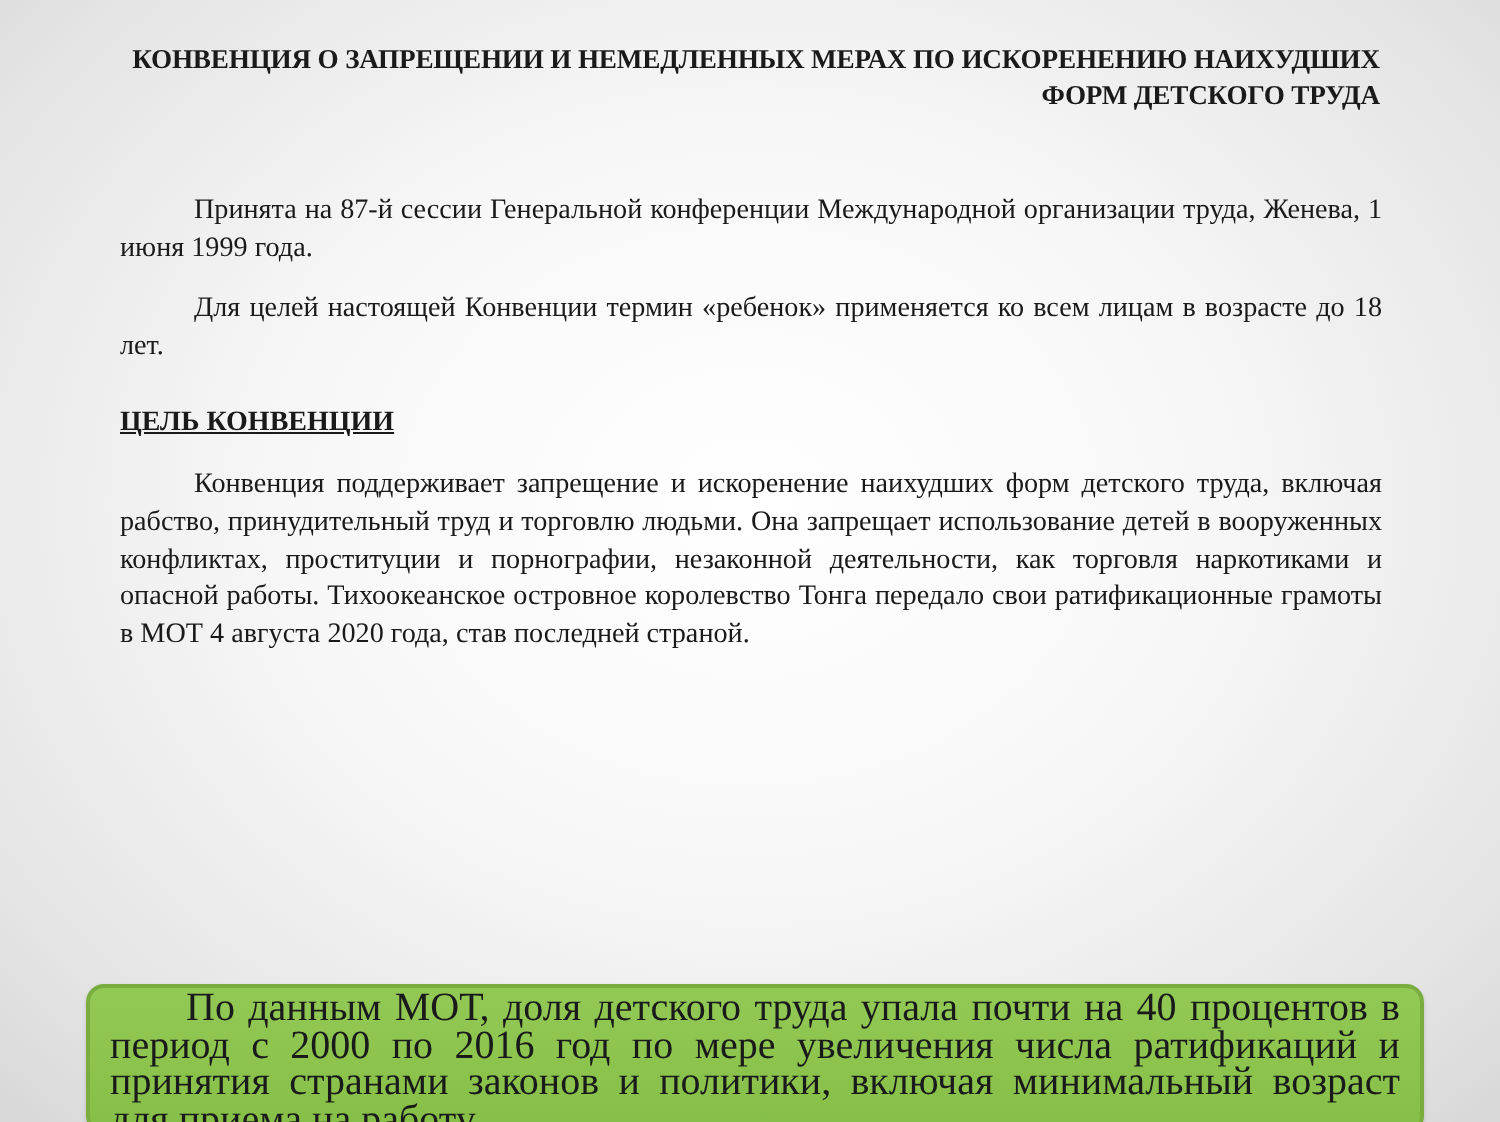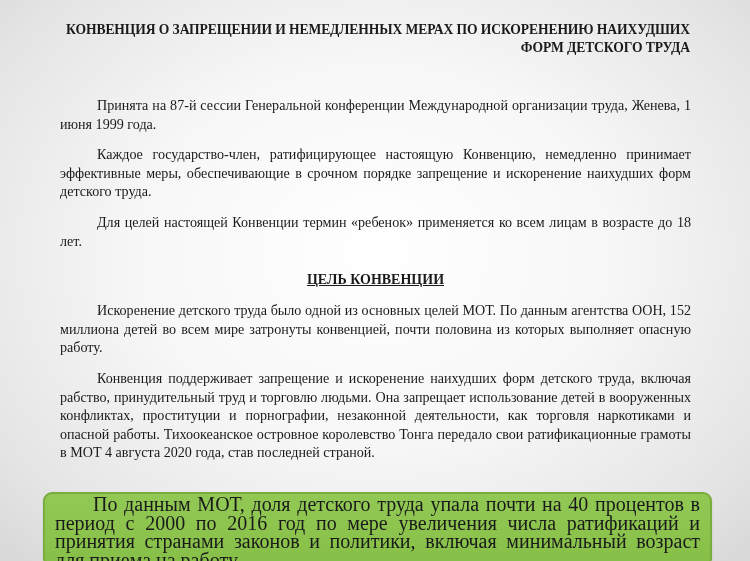--- a/index.html
+++ b/index.html
@@ -14,21 +14,21 @@
     position: absolute; left: 60px; top: 21px; width: 630px;
     text-align: right; font-weight: bold; font-size: 13.6px; line-height: 18px;
     letter-spacing: -0.1px;
   }
   .content {
     position: absolute; left: 48px; top: 84px; width: 655px;
     font-size: 14.1px; line-height: 18.6px; text-align: justify;
   }
   .content p { margin: 12px; text-indent: 37px; }
   .heading {
-    text-align: center; font-weight: bold; text-decoration: underline;
+    text-align: left; font-weight: bold; text-decoration: underline;
     font-size: 14px; margin-top: 21px !important; text-indent: 0 !important;
     line-height: 18px;
   }
   .callout {
     position: absolute; left: 43px; top: 451px; width: 669px; height: 75px;
     background: #8bc34a;
     background: linear-gradient(#92c955, #86bf47);
     border: 2px solid #79ad3e;
     border-radius: 9px; box-sizing: border-box;
     box-shadow: 0 1px 2px rgba(0,0,0,0.15);
@@ -37,22 +37,20 @@
   }
   .callout p { margin: 0; text-indent: 38px; }
 </style>
 </head>
 <body>
 
 <div class="title">КОНВЕНЦИЯ О ЗАПРЕЩЕНИИ И НЕМЕДЛЕННЫХ МЕРАХ ПО ИСКОРЕНЕНИЮ НАИХУДШИХ ФОРМ ДЕТСКОГО ТРУДА</div>
 
 <div class="content">
   <p>Принята на 87-й сессии Генеральной конференции Международной организации труда, Женева, 1 июня 1999 года.</p>
-  <p>Каждое государство-член, ратифицирующее настоящую Конвенцию, немедленно принимает эффективные меры, обеспечивающие в срочном порядке запрещение и искоренение наихудших форм детского труда.</p>
   <p>Для целей настоящей Конвенции термин «ребенок» применяется ко всем лицам в возрасте до 18 лет.</p>
   <p class="heading">ЦЕЛЬ КОНВЕНЦИИ</p>
-  <p>Искоренение детского труда было одной из основных целей МОТ. По данным агентства ООН, 152 миллиона детей во всем мире затронуты конвенцией, почти половина из которых выполняет опасную работу.</p>
   <p>Конвенция поддерживает запрещение и искоренение наихудших форм детского труда, включая рабство, принудительный труд и торговлю людьми. Она запрещает использование детей в вооруженных конфликтах, проституции и порнографии, незаконной деятельности, как торговля наркотиками и опасной работы. Тихоокеанское островное королевство Тонга передало свои ратификационные грамоты в МОТ 4 августа 2020 года, став последней страной.</p>
 </div>
 
 <div class="callout">
   <p>По данным МОТ, доля детского труда упала почти на 40 процентов в период с 2000 по 2016 год по мере увеличения числа ратификаций и принятия странами законов и политики, включая минимальный возраст для приема на работу.</p>
 </div>
 
 </body></html>

